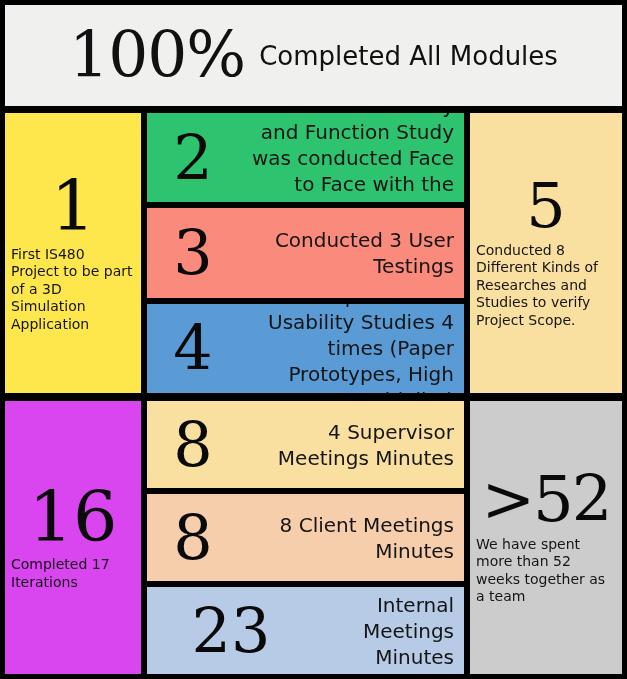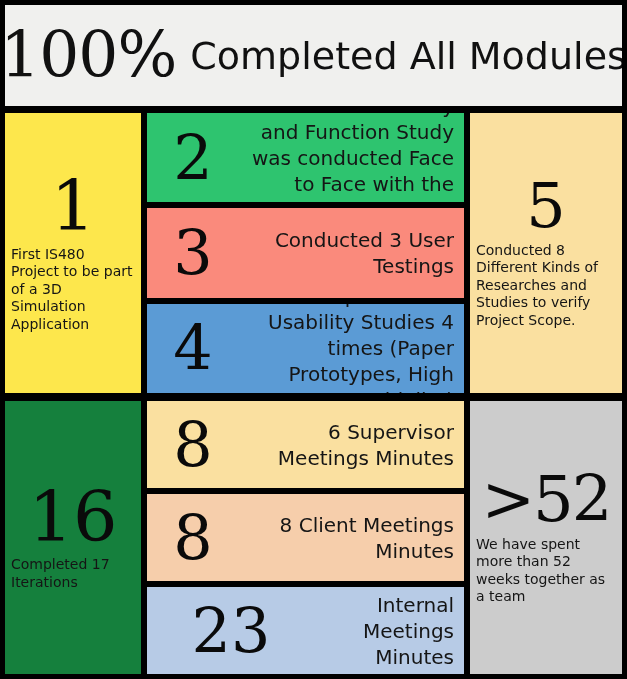--- a/index.html
+++ b/index.html
@@ -42,21 +42,21 @@
     font-family: "DejaVu Serif", serif;
     font-size: 63px;
     font-weight: 400;
     color: #111111;
     line-height: 1;
     letter-spacing: -1px;
     white-space: nowrap;
   }
   .header-title {
     font-family: "DejaVu Sans", sans-serif;
-    font-size: 38px;
+    font-size: 26px;
     font-weight: 400;
     color: #111111;
     line-height: 1;
     margin-left: 14px;
     white-space: nowrap;
   }
 
   
   .section {
     position: absolute;
@@ -178,30 +178,30 @@
 
     <div class="panel panel-tall col-right" style="background: rgb(250, 224, 160);">
       <div class="big-num num-lg">5</div>
       <div class="caption">Conducted 8 Different Kinds of Researches and Studies to verify Project Scope.</div>
     </div>
 
   </div>
 
   <div class="section" id="section-bottom">
 
-    <div class="panel panel-tall col-left" style="background: #15803d;">
+    <div class="panel panel-tall col-left" style="background: #d946ef;">
       <div class="big-num num-xl">16</div>
       <div class="caption">Completed 17 Iterations</div>
     </div>
 
     <div class="col-mid">
 
       <div class="panel row-panel" style="background: rgb(250, 224, 160);">
         <div class="big-num num-row">8</div>
-        <div class="caption">6 Supervisor Meetings Minutes</div>
+        <div class="caption">4 Supervisor Meetings Minutes</div>
       </div>
 
       <div class="panel row-panel" style="background: rgb(246, 206, 171);">
         <div class="big-num num-row">8</div>
         <div class="caption">8 Client Meetings Minutes</div>
       </div>
 
       <div class="panel row-panel" style="background: rgb(183, 203, 230);">
         <div class="big-num num-row-wide">23</div>
         <div class="caption">Internal Meetings Minutes</div>

